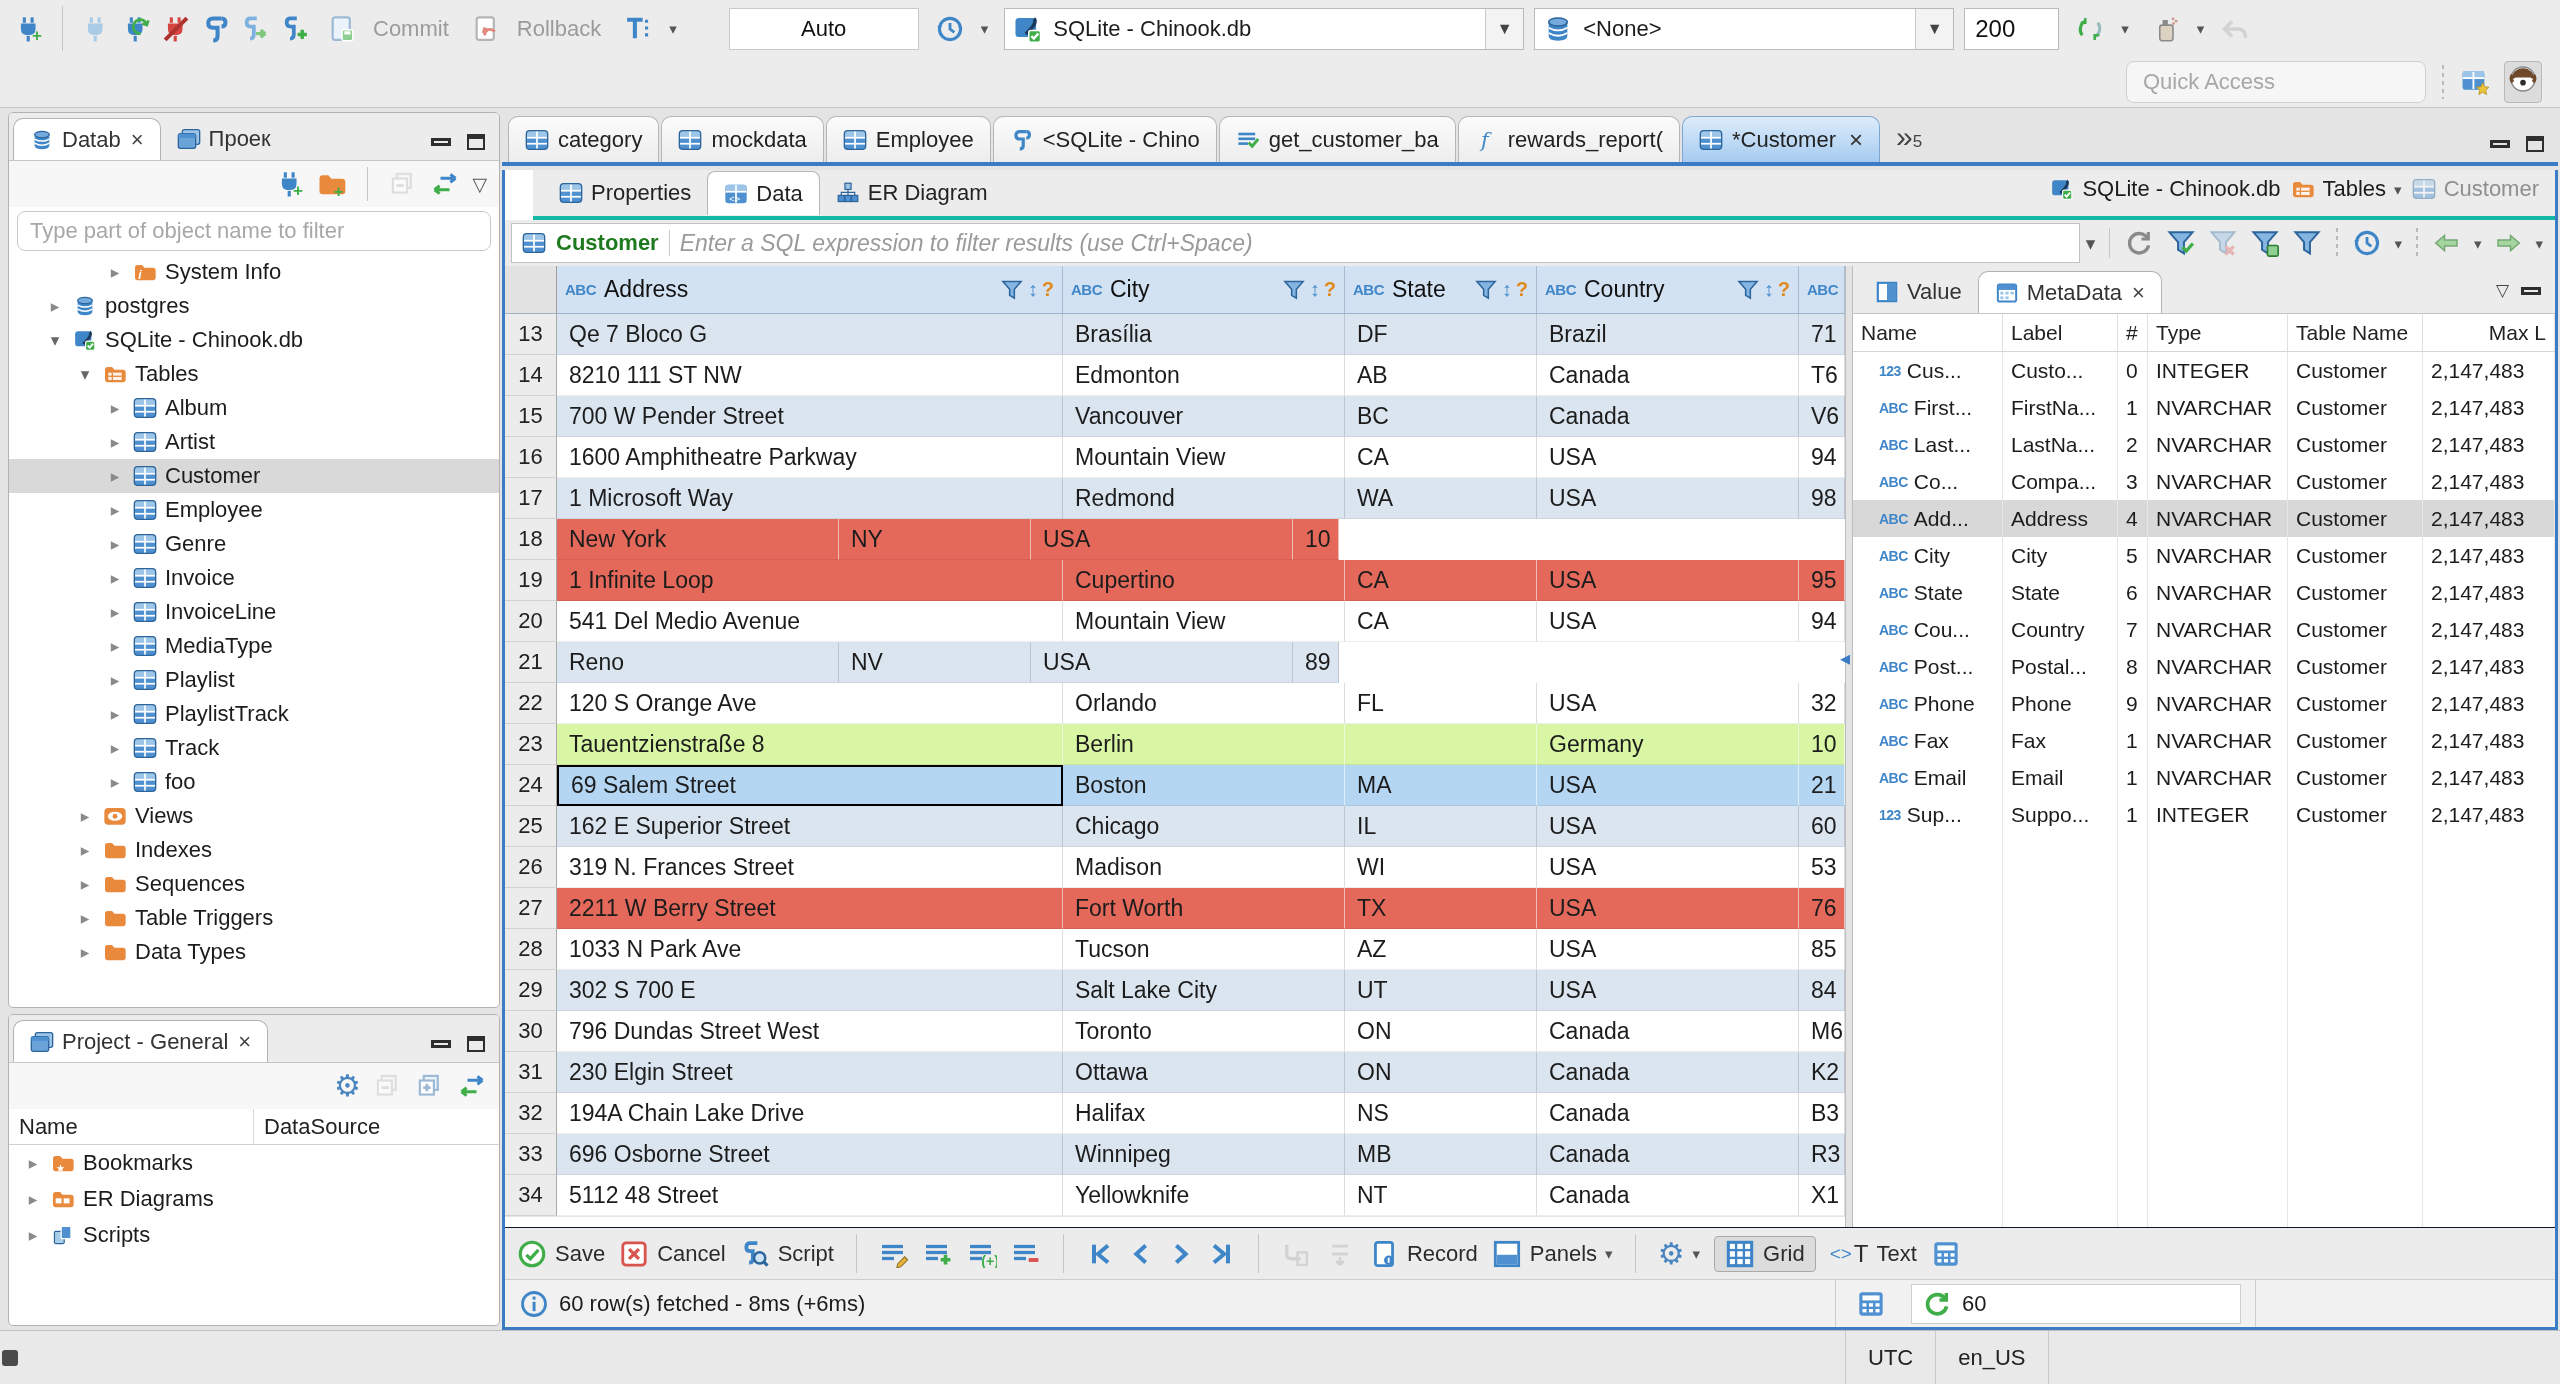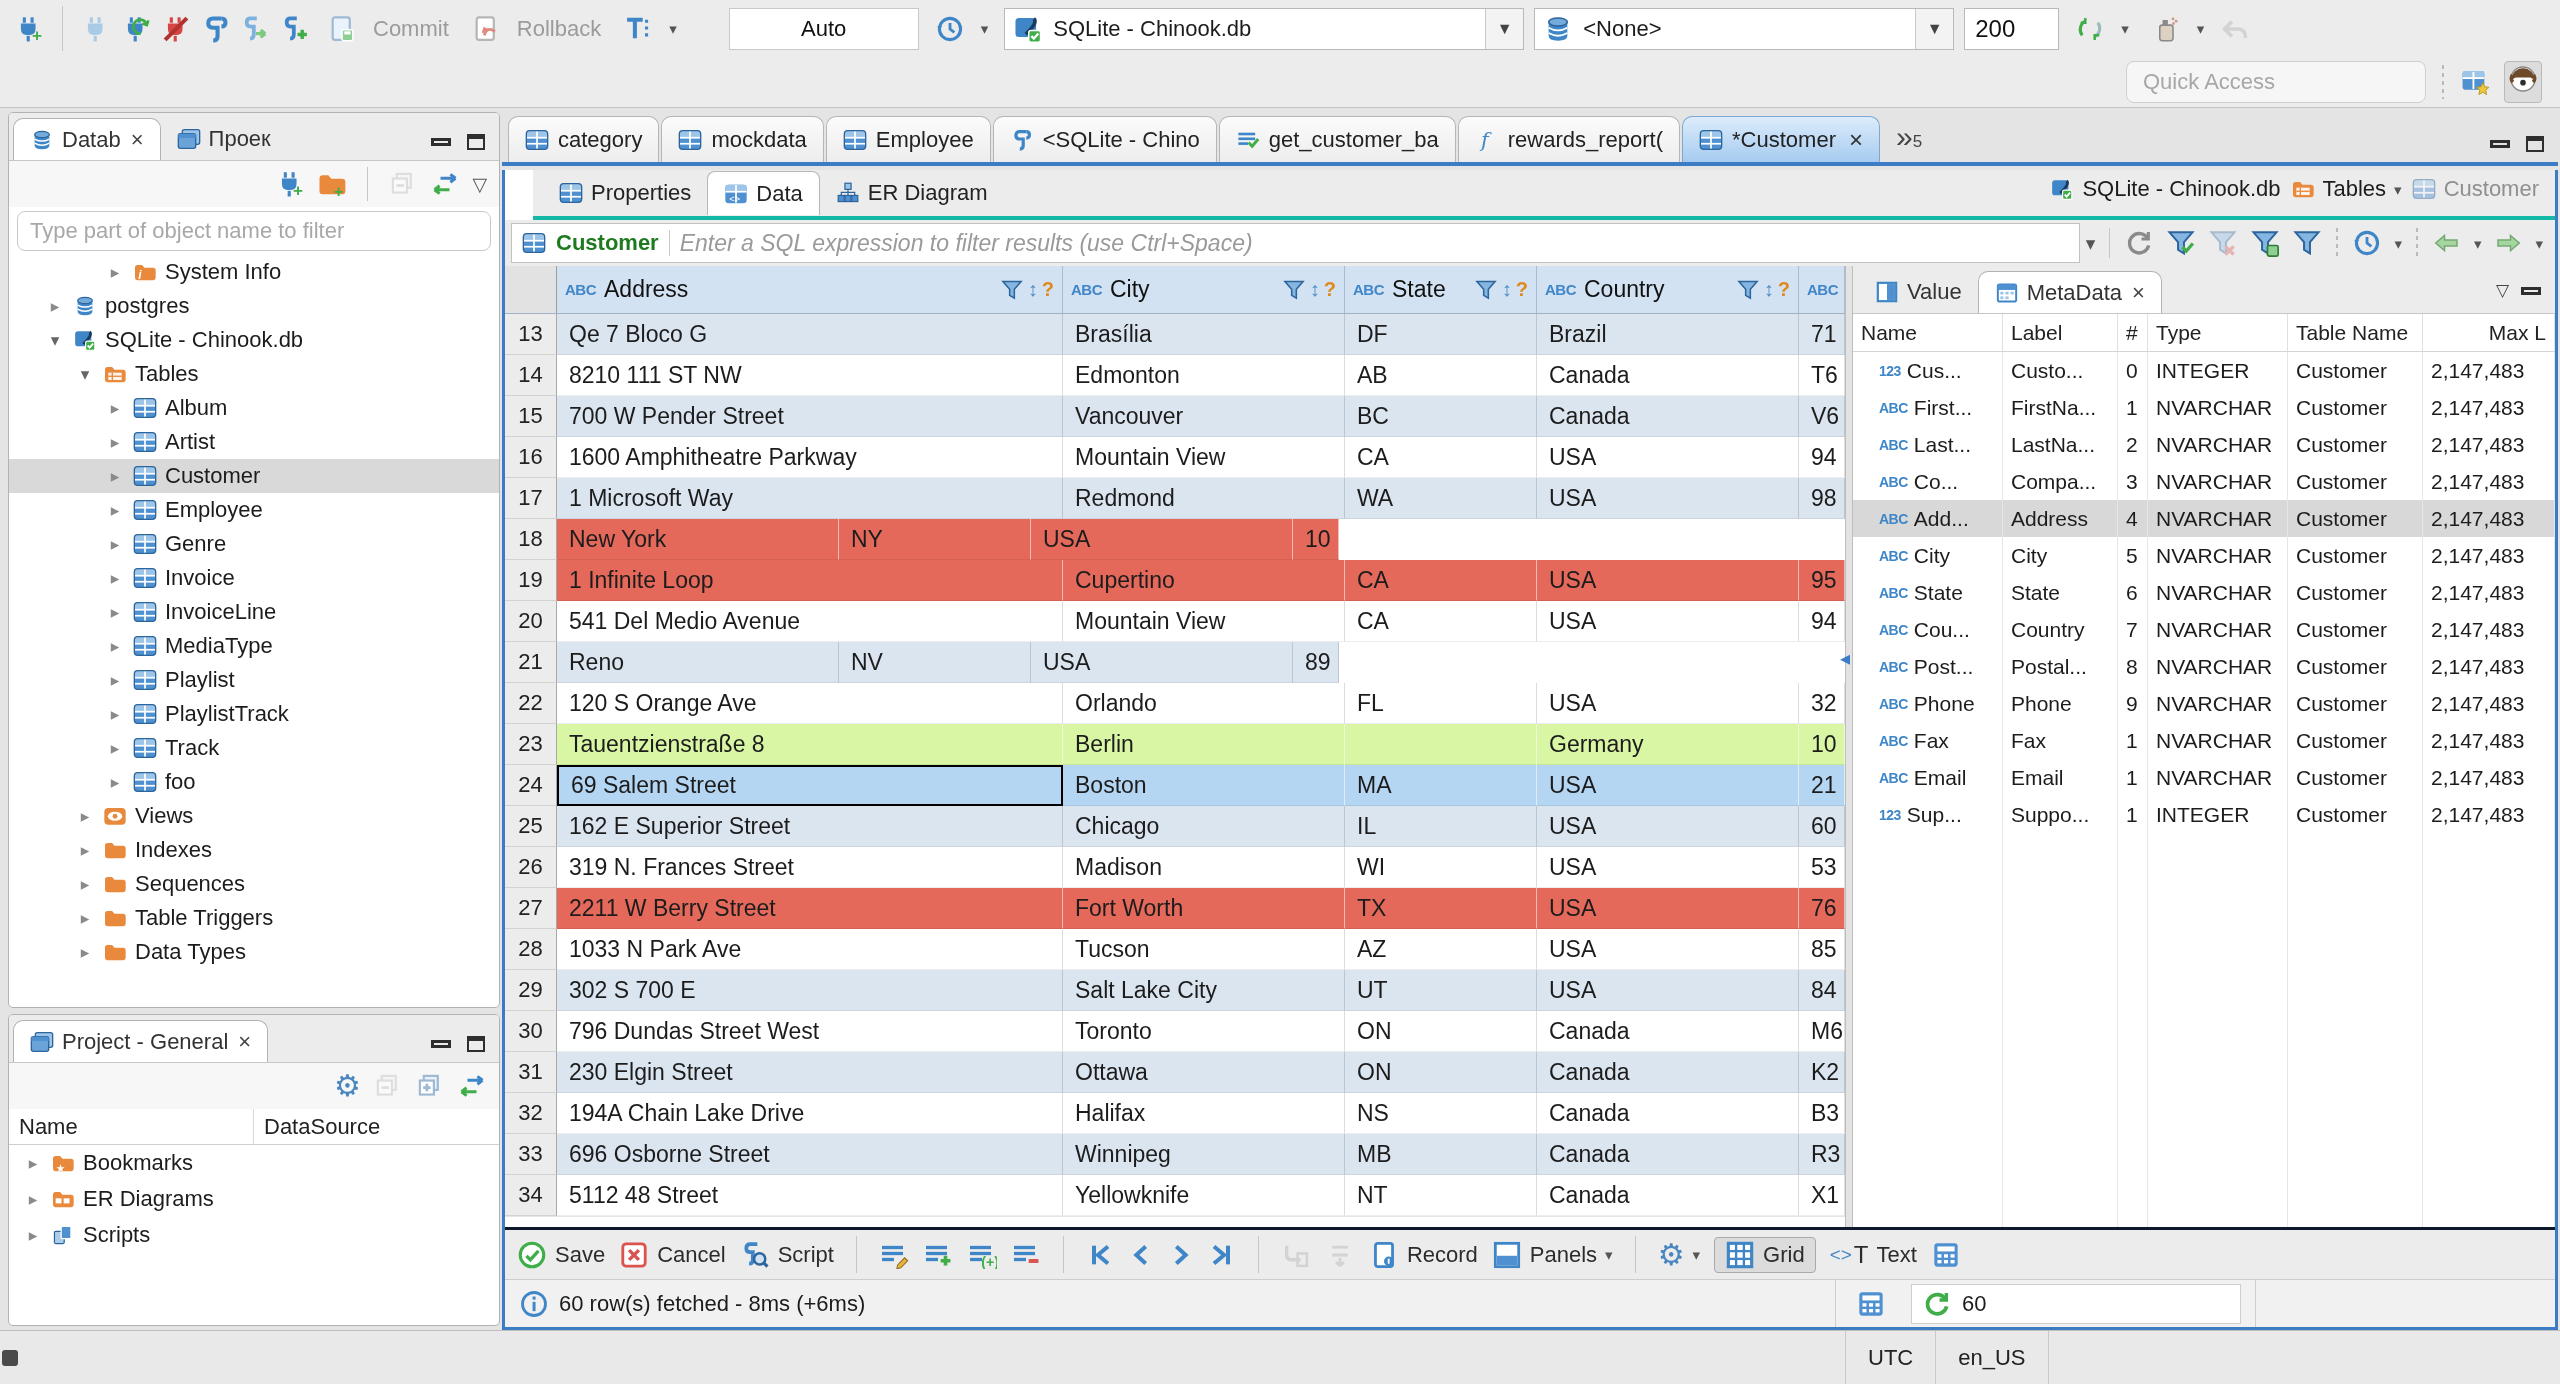--- a/index.html
+++ b/index.html
@@ -113,21 +113,21 @@
   .g-drop { color:#444; font-size:17px; }
   #mhead { display:flex; height:38px; border-bottom:1px solid #d5d5d5; align-items:center; flex:none; }
   .mhc { padding:0 8px; color:#222; font-size:21px; border-right:1px solid #e0e0e0; height:100%; display:flex; align-items:center; overflow:hidden; white-space:nowrap; }
   .mrow { display:flex; height:37px; flex:none; }
   .mrow.sel { background:#d8d8d8; }
   .mc { padding:0 8px; display:flex; align-items:center; gap:6px; border-right:1px solid #e6e6e6; font-size:21px; white-space:nowrap; overflow:hidden; }
   .mini { font-size:14px; font-weight:bold; color:#3f86c8; letter-spacing:-.5px; flex:none; }
   #mfill { flex:1; display:flex; }
   #mfill div { border-right:1px solid #e6e6e6; height:100%; }
 
-  #rtoolbar { height:52px; background:#ececec; border-top:3px solid #0f172a; display:flex; align-items:center; gap:14px; padding:0 12px; flex:none; }
+  #rtoolbar { height:52px; background:#ececec; border-top:1px solid #0f172a; display:flex; align-items:center; gap:14px; padding:0 12px; flex:none; }
   .rbtn { display:flex; align-items:center; gap:8px; color:#2b2b2b; white-space:nowrap; }
   .rbtn.toggled { background:#dcdcdc; border:1px solid #a9a9a9; border-radius:4px; padding:3px 10px; }
   .navgrp { display:flex; align-items:center; gap:10px; }
   .txticon { color:#3f86c8; font-size:19px; display:flex; align-items:center; }
   .txticon b { color:#2b2b2b; font-size:24px; font-weight:normal; margin-left:2px; }
 
   #statusrow { height:48px; background:#f1f1f1; border-top:1px solid #cdcdcd; display:flex; align-items:center; flex:none; }
   #statusrow .msg { display:flex; align-items:center; gap:10px; padding:0 14px; width:1330px; }
   .statcell { display:flex; align-items:center; justify-content:center; height:100%; border-left:1px solid #cdcdcd; }
   .cnt60 { width:330px; background:#fff; border:1px solid #cfcfcf; height:40px; margin-left:6px; display:flex; align-items:center; gap:10px; padding:0 10px; }

